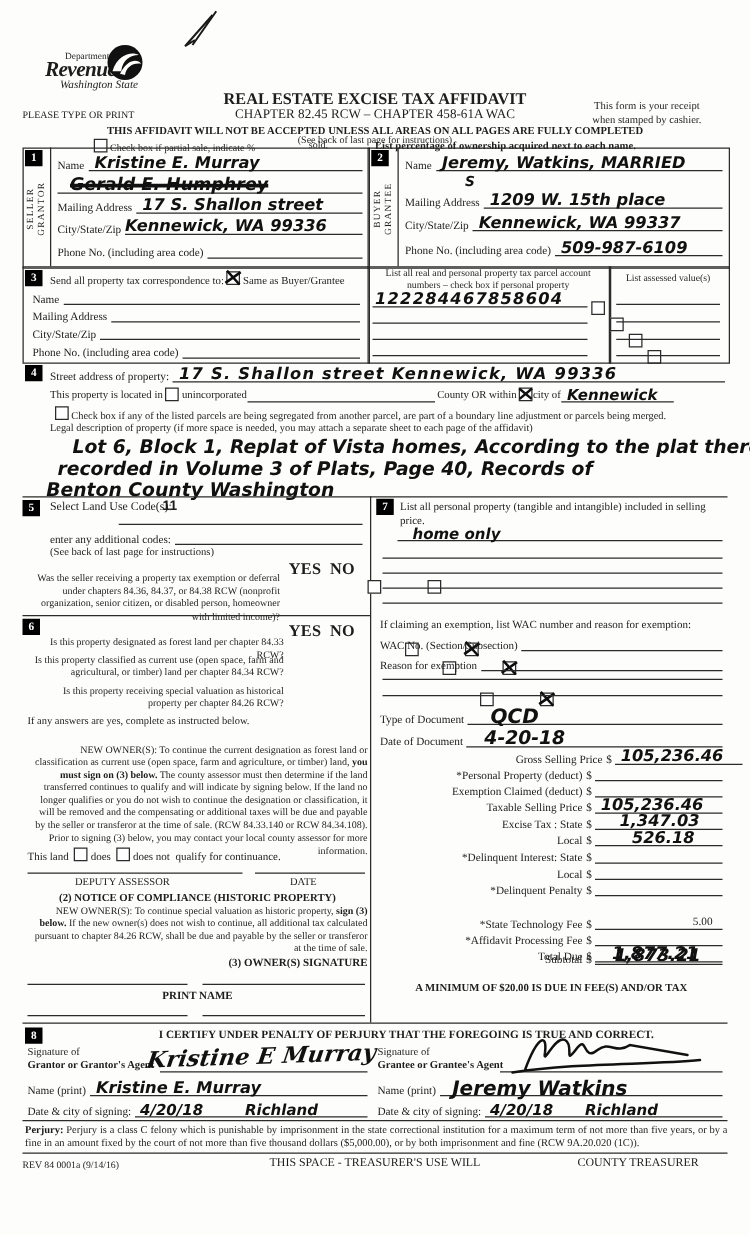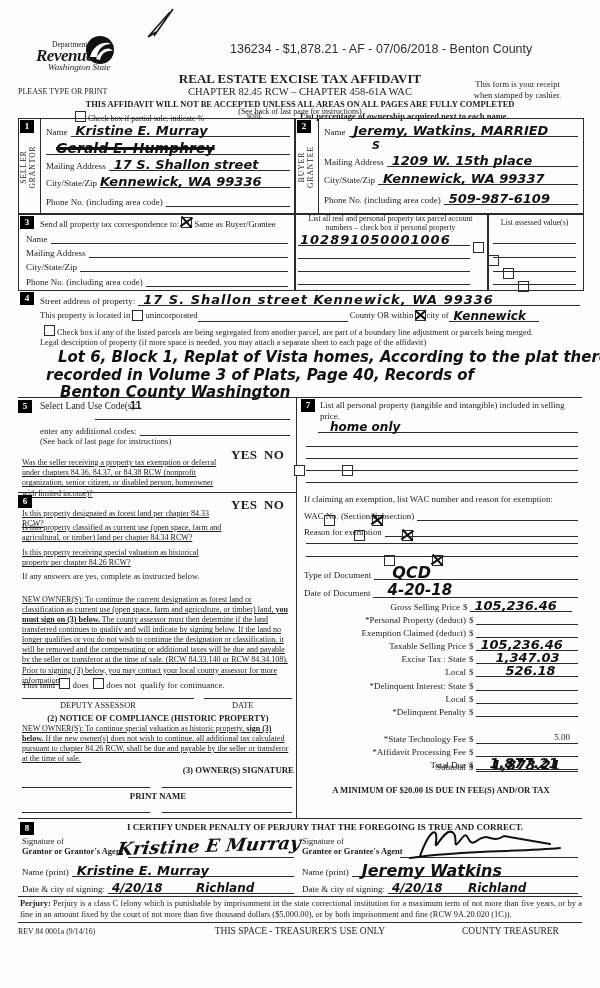--- a/index.html
+++ b/index.html
@@ -15,21 +15,21 @@
   .hw{font-family:"DejaVu Sans",sans-serif;font-style:italic;font-weight:600;color:#111;white-space:nowrap;}
   .ul .hw{position:absolute;left:5px;bottom:-2px;}
   .script{font-family:"DejaVu Serif",serif;font-style:italic;font-weight:600;transform:skewX(-10deg) rotate(-2deg);color:#111;white-space:nowrap;}
   .strike{text-decoration:line-through;text-decoration-thickness:2.5px;}
   .numbox{position:absolute;width:14px;height:13px;background:#000;color:#fff;font:bold 9px "Liberation Serif",serif;text-align:center;line-height:13px;}
   .cb{display:inline-block;width:9px;height:9px;border:1px solid #2b2b2b;position:relative;vertical-align:-1px;background:#fff;flex:none;}
   .cb.x::before,.cb.x::after{content:"";position:absolute;left:-2px;top:3.5px;width:13px;height:1.5px;background:#111;}
   .cb.x::before{transform:rotate(40deg);} .cb.x::after{transform:rotate(-40deg);}
   .cb.hwx::before,.cb.hwx::after{content:"";position:absolute;left:-3px;top:3px;width:15px;height:2.2px;background:#0d0d0d;}
   .cb.hwx::before{transform:rotate(48deg);} .cb.hwx::after{transform:rotate(-35deg);}
-  .vlabel{position:absolute;width:58px;height:18px;transform:rotate(-90deg);font-size:7.5px;letter-spacing:1px;text-align:center;line-height:1.15;} .p8{font-size:8px;line-height:1.28;text-align:left;text-decoration:underline;}
+  .vlabel{position:absolute;width:58px;height:18px;transform:rotate(-90deg);font-size:7.5px;letter-spacing:1px;text-align:center;line-height:1.15;} .p8{font-size:8px;line-height:1.28;text-align:right;}
   .b{font-weight:bold;}
   .mlab{width:160px;text-align:right;white-space:nowrap;font-size:9px;flex:none;}
   .cur{padding:0 2px 0 3px;font-size:9px;flex:none;}
   .mv{font-size:13px;}
   .pv{position:absolute;right:8px;bottom:1px;font-size:9px;font-family:"Liberation Serif",serif;font-style:normal;font-weight:400;}
   .yn{font-size:13px;font-weight:bold;letter-spacing:0.3px;}
 </style>
 </head>
 <body>
 
@@ -42,21 +42,20 @@
 
   <div class="r" style="left:52px;top:40px;font-size:7.5px">Department of</div>
   <div class="r" style="left:36px;top:46px;font-size:17px;font-weight:bold;font-style:italic;letter-spacing:-0.5px">Revenue</div>
   <svg class="r" style="left:84px;top:35px" width="32" height="30">
     <circle cx="16" cy="15" r="14" fill="#111"></circle>
     <path d="M6,22 C10,8 22,6 27,9 C20,9 14,13 13,22 Z" fill="#fdfdfb"></path>
     <path d="M12,24 C18,12 26,12 29,16 C22,15 17,19 16,25 Z" fill="#fdfdfb"></path>
   </svg>
   <div class="r" style="left:48px;top:62px;font-size:9px;font-style:italic">Washington State</div>
 
-  <div class="r" style="left:230px;top:42px;font-family:'Liberation Sans',sans-serif;font-size:12.5px;color:#2e2e2e">136234 - $1,878.21 - AF - 07/06/2018 - Benton County</div>
 
   <div class="r b" style="left:120px;top:71px;width:360px;text-align:center;font-size:13px">REAL ESTATE EXCISE TAX AFFIDAVIT</div>
   <div class="r" style="left:18px;top:87px;font-size:8px">PLEASE TYPE OR PRINT</div>
   <div class="r" style="left:120px;top:86px;width:360px;text-align:center;font-size:10.5px">CHAPTER 82.45 RCW – CHAPTER 458-61A WAC</div>
   <div class="r" style="left:455px;top:79px;width:125px;text-align:center;font-size:8.5px;line-height:1.25">
     <span>This form is your receipt</span><br>
     <span>when stamped by cashier.</span>
   </div>
   <div class="r b" style="left:18px;top:99px;width:564px;text-align:center;font-size:8.5px">THIS AFFIDAVIT WILL NOT BE ACCEPTED UNLESS ALL AREAS ON ALL PAGES ARE FULLY COMPLETED</div>
   <div class="r" style="left:120px;top:107px;width:360px;text-align:center;font-size:8px">(See back of last page for instructions)</div>
@@ -164,21 +163,21 @@
     <span class="ul"></span>
   </div>
 
   <div class="r box" style="left:294px;top:213px;width:193px;height:76px"></div>
   <div class="r" style="left:297px;top:214px;width:187px;text-align:center;font-size:7.8px;line-height:1.2">
     <span>List all real and personal property tax parcel account</span><br>
     <span>numbers – check box if personal property</span>
   </div>
   <div class="r flex" style="left:298px;top:232px;width:172px">
     <span class="ul" style="height:13px">
-        <span class="hw" style="font-size:13px;left:2px;letter-spacing:1px">102891050001006</span>
+        <span class="hw" style="font-size:13px;left:2px;letter-spacing:1px">122284467858604</span>
       </span>
   </div>
   <span class="cb r" style="left:473px;top:238px"></span>
   <div class="r line" style="left:298px;top:258px;width:172px"></div>
   <span class="cb r" style="left:473px;top:251px"></span>
   <div class="r line" style="left:298px;top:271px;width:172px"></div>
   <span class="cb r" style="left:473px;top:264px"></span>
   <div class="r line" style="left:298px;top:284px;width:172px"></div>
   <span class="cb r" style="left:473px;top:277px"></span>
 
@@ -209,21 +208,21 @@
         <span class="hw" style="font-size:12px">Kennewick</span>
       </span>
   </div>
   <div class="r" style="left:44px;top:325px;font-size:8.3px">
     <span class="cb"></span>
     <span>Check box if any of the listed parcels are being segregated from another parcel, are part of a boundary line adjustment or parcels being merged.</span>
   </div>
   <div class="r" style="left:40px;top:338px;font-size:8.3px">Legal description of property (if more space is needed, you may attach a separate sheet to each page of the affidavit)</div>
   <div class="r hw" style="left:58px;top:348px;font-size:15px">Lot 6, Block 1, Replat of Vista homes, According to the plat thereof</div>
   <div class="r hw" style="left:46px;top:366px;font-size:15px">recorded in Volume 3 of Plats, Page 40, Records of</div>
-  <div class="r hw" style="left:60px;top:383px;font-size:15px">Benton County Washington</div>
+  <div class="r hw" style="left:37px;top:383px;font-size:15px">Benton County Washington</div>
 
   
   <div class="r hline" style="left:18px;top:397px;width:564px"></div>
   <div class="r vline" style="left:296px;top:397px;height:421px"></div>
 
   
   <div class="numbox" style="left:18px;top:400px">5</div>
   <div class="r" style="left:40px;top:401px;font-size:9.5px">Select Land Use Code(s):</div>
   <div class="r b" style="left:130px;top:399px;font-size:11px;font-family:'Liberation Sans',sans-serif">11</div>
   <div class="r line" style="left:95px;top:419px;width:195px"></div>
@@ -311,21 +310,21 @@
       </span>
   </div>
   <div class="r flex" style="left:304px;top:582px;width:274px">
     <span class="lab">Date of Document</span>
     <span class="ul" style="height:15px">
         <span class="hw" style="font-size:15px;left:14px;bottom:-2px">4-20-18</span>
       </span>
   </div>
 
   
-  <div class="r flex" style="left:300px;top:599px;width:272px">
+  <div class="r flex" style="left:322px;top:599px;width:272px">
     <span class="mlab">Gross Selling Price</span>
       <span class="cur">$</span>
     <span class="ul">
         <span class="hw mv">105,236.46</span>
       </span>
   </div>
   <div class="r flex" style="left:306px;top:612px;width:272px">
     <span class="mlab">*Personal Property (deduct)</span>
       <span class="cur">$</span>
     <span class="ul">
@@ -456,16 +455,16 @@
       </span>
   </div>
 
   
   <div class="r hline" style="left:18px;top:896px;width:564px"></div>
   <div class="r" style="left:20px;top:899px;width:562px;font-size:8.4px;line-height:1.3;text-align:justify">
     <span class="b">Perjury:</span><span> Perjury is a class C felony which is punishable by imprisonment in the state correctional institution for a maximum term of not more than five years, or by a fine in an amount fixed by the court of not more than five thousand dollars ($5,000.00), or by both imprisonment and fine (RCW 9A.20.020 (1C)).</span>
   </div>
   <div class="r hline" style="left:18px;top:922px;width:564px"></div>
   <div class="r" style="left:18px;top:927px;font-size:7.8px">REV 84 0001a (9/14/16)</div>
-  <div class="r" style="left:160px;top:926px;width:280px;text-align:center;font-size:9.5px">THIS SPACE - TREASURER'S USE ONLY</div>
+  <div class="r" style="left:160px;top:926px;width:280px;text-align:center;font-size:9.5px">THIS SPACE - TREASURER'S USE WILL</div>
   <div class="r" style="left:462px;top:926px;font-size:9.5px">COUNTY TREASURER</div>
 
 </div>
 
 </body></html>

